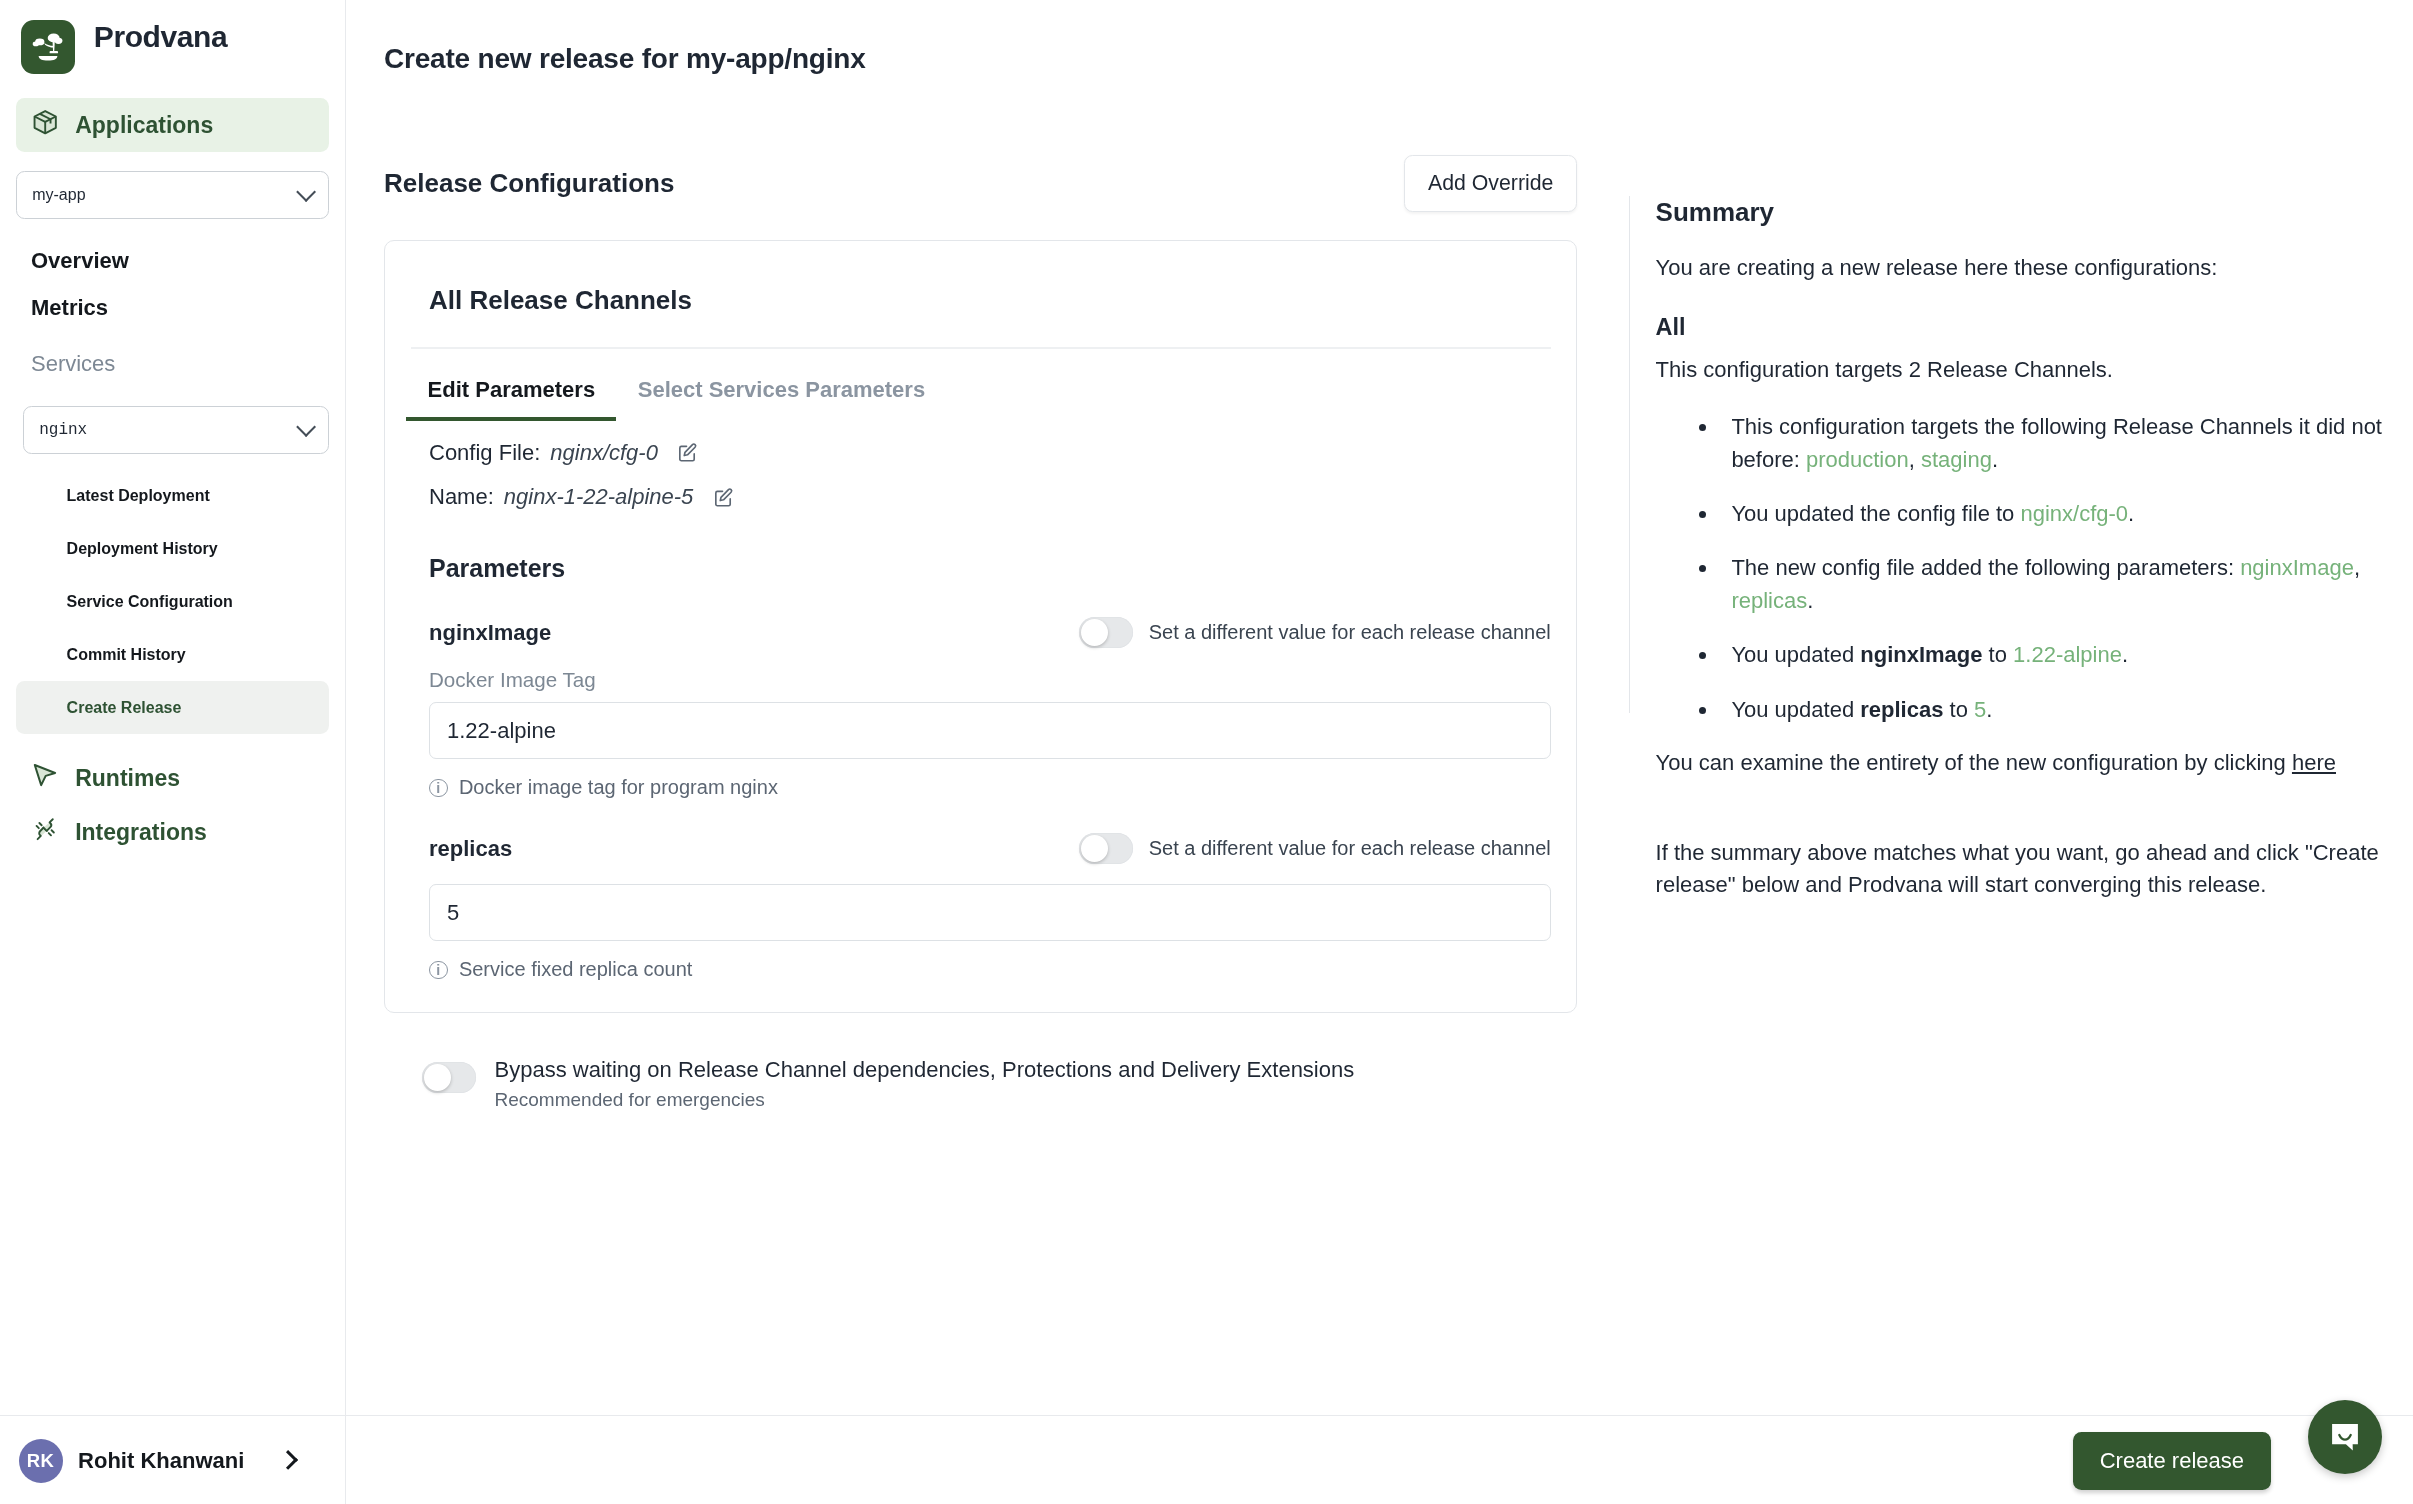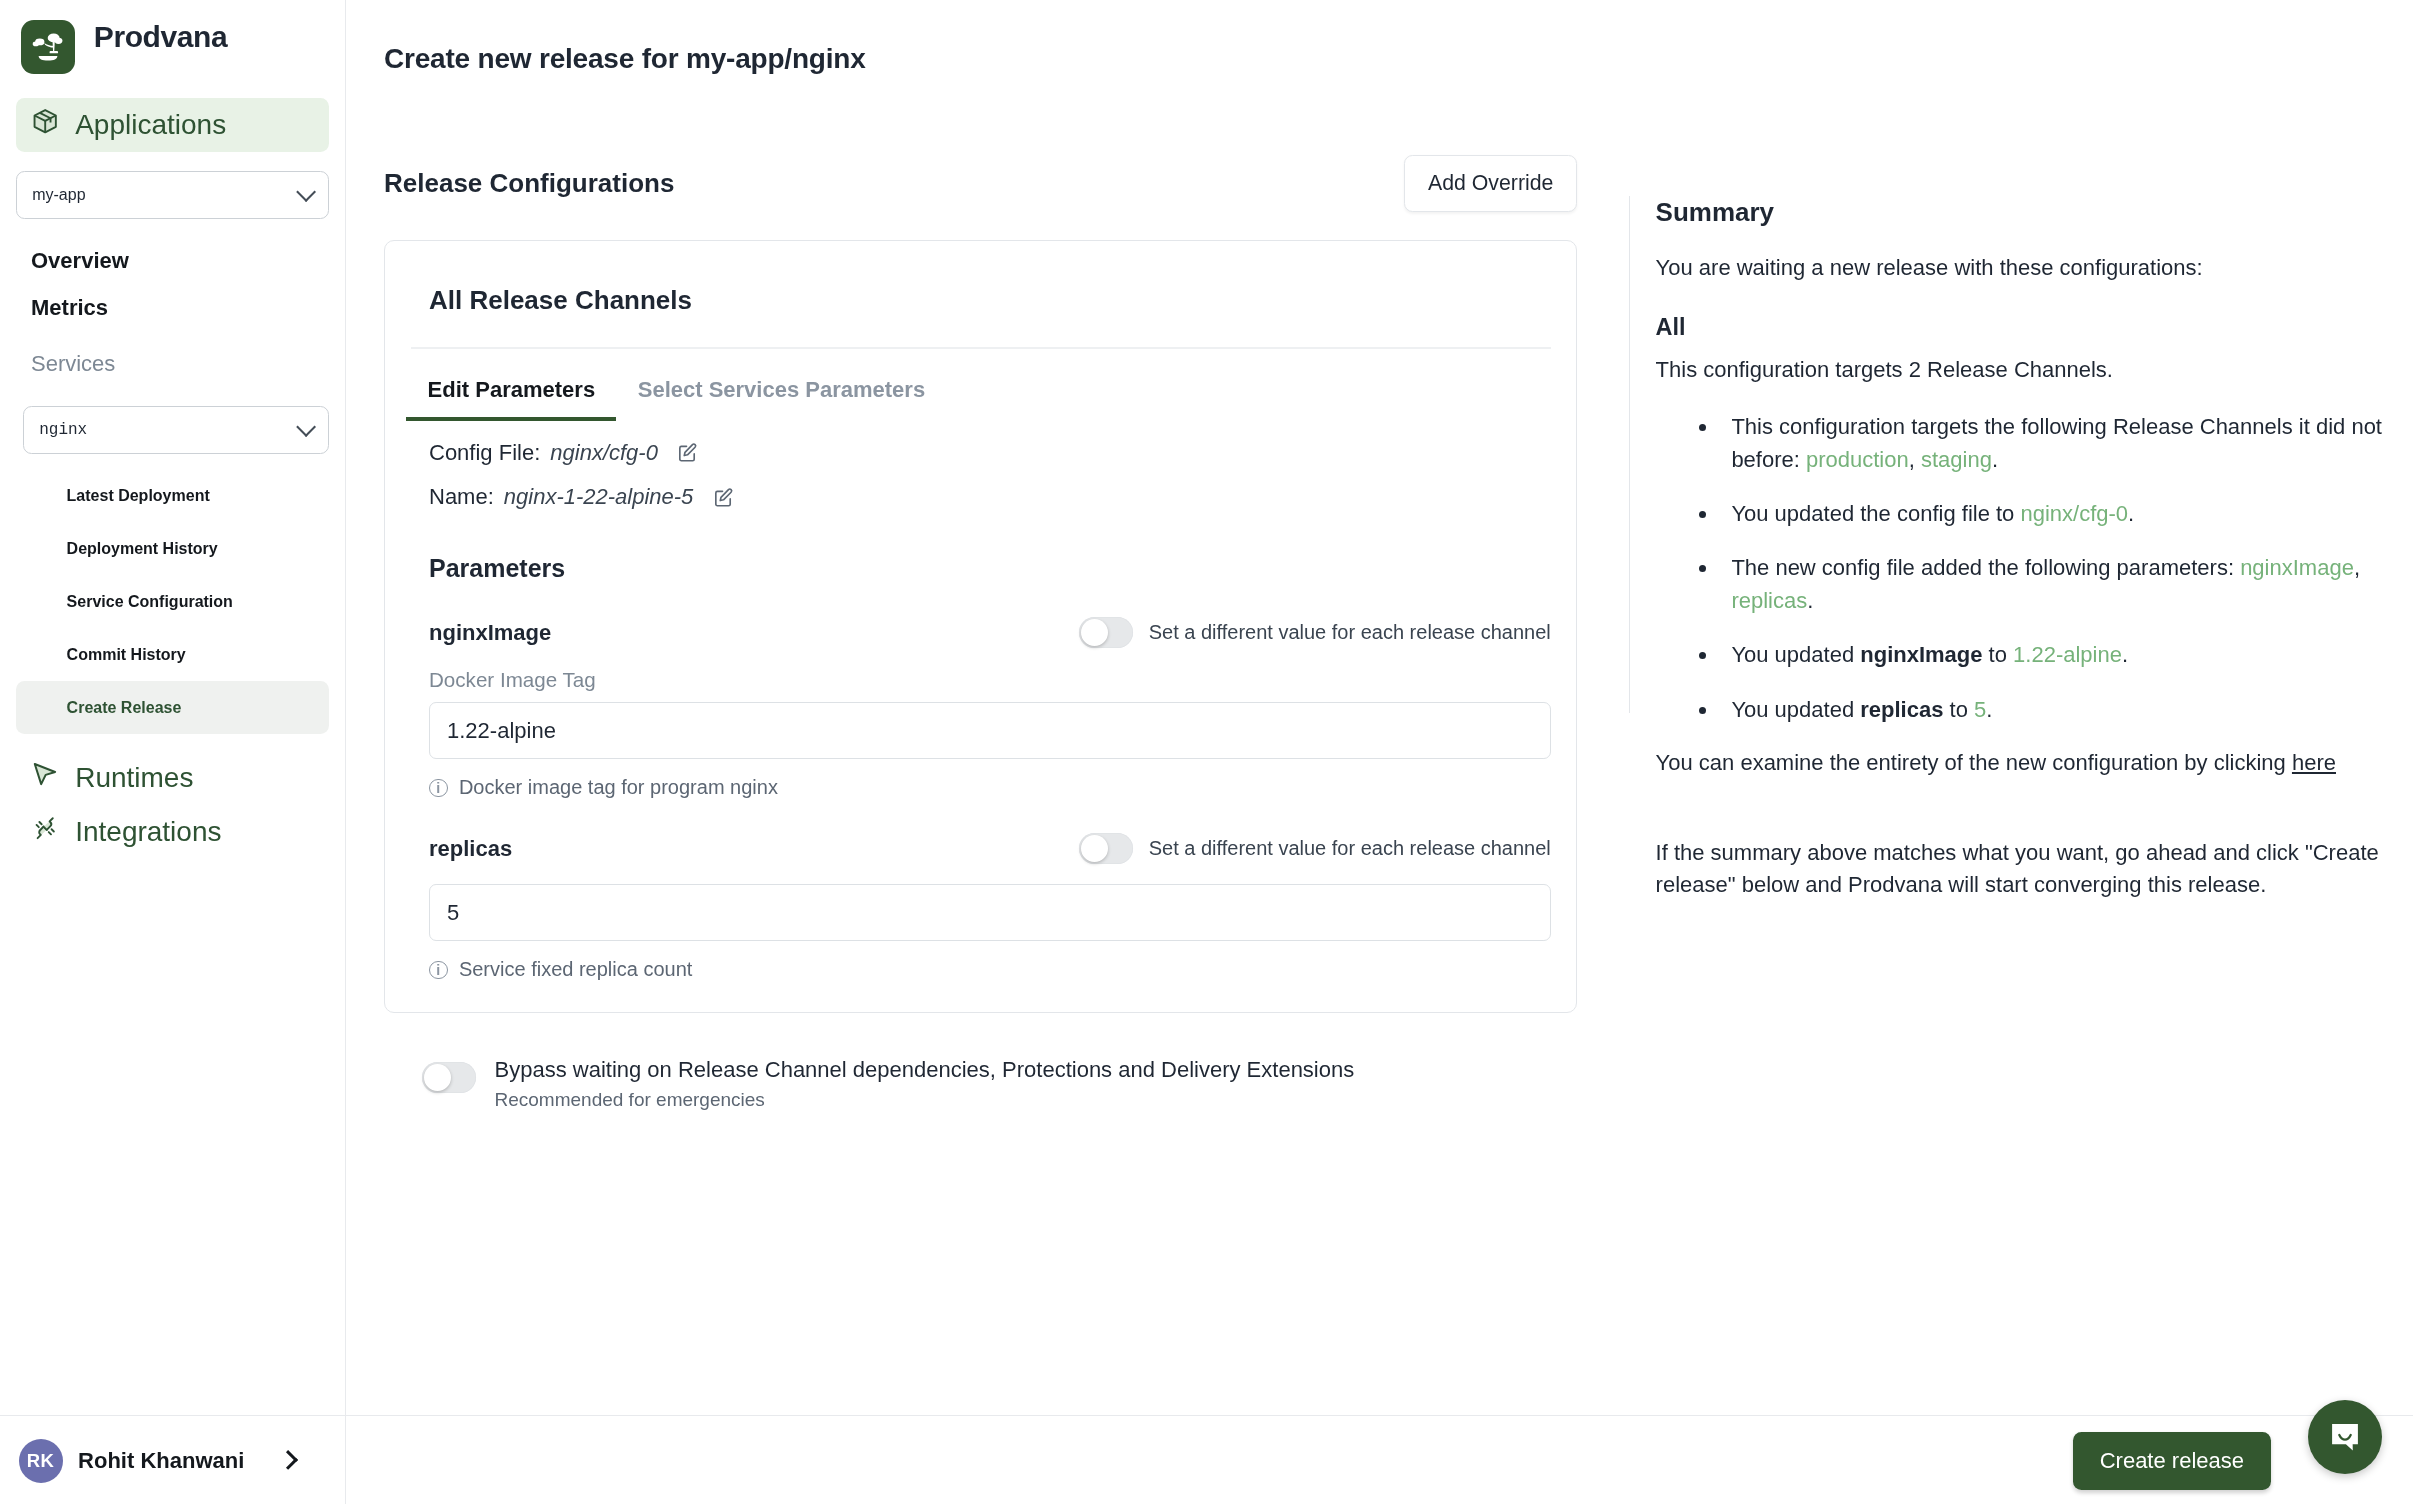--- a/index.html
+++ b/index.html
@@ -25,21 +25,21 @@
   .brand-logo {
     width: 54px; height: 54px; border-radius: 12.8px;
     background: #33572f; display: flex; align-items: center; justify-content: center;
   }
   .brand-name { font-size: 30px; font-weight: 700; color: #1f2733; letter-spacing: -0.4px; }
 
   .nav-top { padding: 24px 15.6px 0 15.6px; }
   .nav-item {
     display: flex; align-items: center; gap: 15.6px;
     height: 54px; padding: 0 15.6px; border-radius: 8.5px;
-    font-size: 28px; font-weight: 400; color: #2e5233; cursor: pointer;
+    font-size: 23px; font-weight: 700; color: #2e5233; cursor: pointer;
   }
   .nav-item.active { background: #e8f2e6; }
 
   .select-wrap { padding: 18.5px 15.6px 0 15.6px; }
   .select-box {
     position: relative; height: 48px; border: 1.4px solid #ccd1d6; border-radius: 8.5px;
     background: #fff; display: flex; align-items: center; padding: 0 15.6px;
     font-size: 16px; color: #1f2733; cursor: pointer;
   }
   .select-box.indent { margin-left: 7px; font-family: Liberation Mono, monospace; }
@@ -383,21 +383,21 @@
               <div class="bypass-title">Bypass waiting on Release Channel dependencies, Protections and Delivery Extensions</div>
               <div class="bypass-sub">Recommended for emergencies</div>
             </div>
           </div>
         </div>
 
         <div class="col-divider"></div>
 
         <div class="col-right">
           <div class="sum-title">Summary</div>
-          <div class="sum-p">You are waiting a new release with these configurations:</div>
+          <div class="sum-p">You are creating a new release here these configurations:</div>
           <div class="sum-h">All</div>
           <div class="sum-p" style="padding-top:12.8px">This configuration targets 2 Release Channels.</div>
           <ul class="sum-list" id="summary-bullets">
               <li><span>This configuration targets the following Release Channels it did not before: </span><span class="g">production</span><span>, </span><span class="g">staging</span><span>.</span></li>
               <li><span>You updated the config file to </span><span class="g">nginx/cfg-0</span><span>.</span></li>
               <li><span>The new config file added the following parameters: </span><span class="g">nginxImage</span><span>, </span><span class="g">replicas</span><span>.</span></li>
               <li><span>You updated </span><span class="b">nginxImage</span><span> to </span><span class="g">1.22-alpine</span><span>.</span></li>
               <li><span>You updated </span><span class="b">replicas</span><span> to </span><span class="g">5</span><span>.</span></li>
             </ul>
           <div class="sum-p" style="padding-top:0" id="summary-examine"><span>You can examine the entirety of the new configuration by clicking </span><span class="u">here</span></div>

